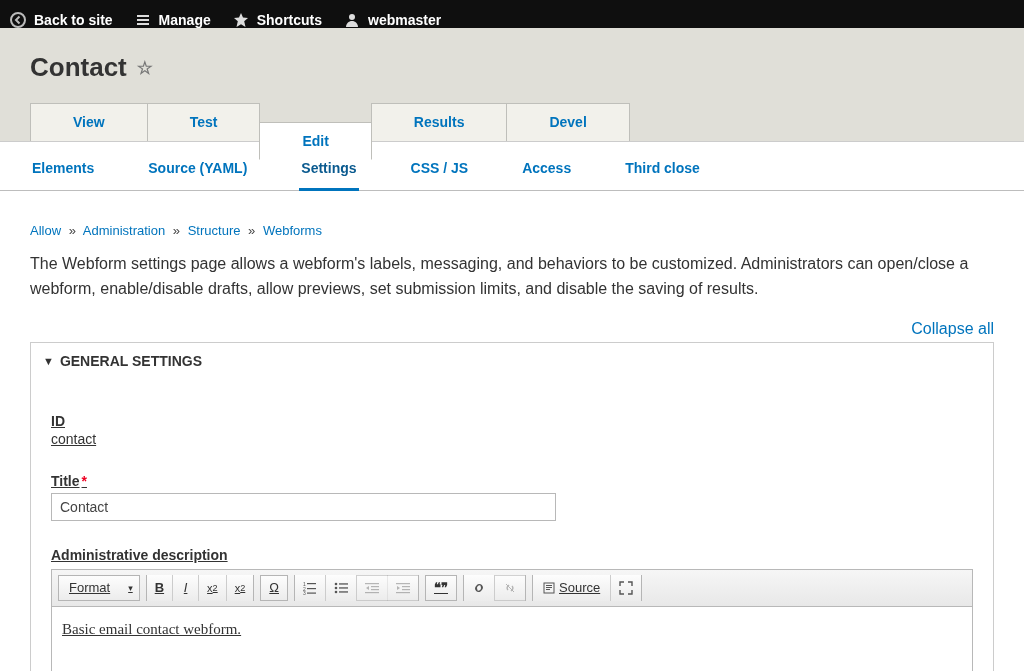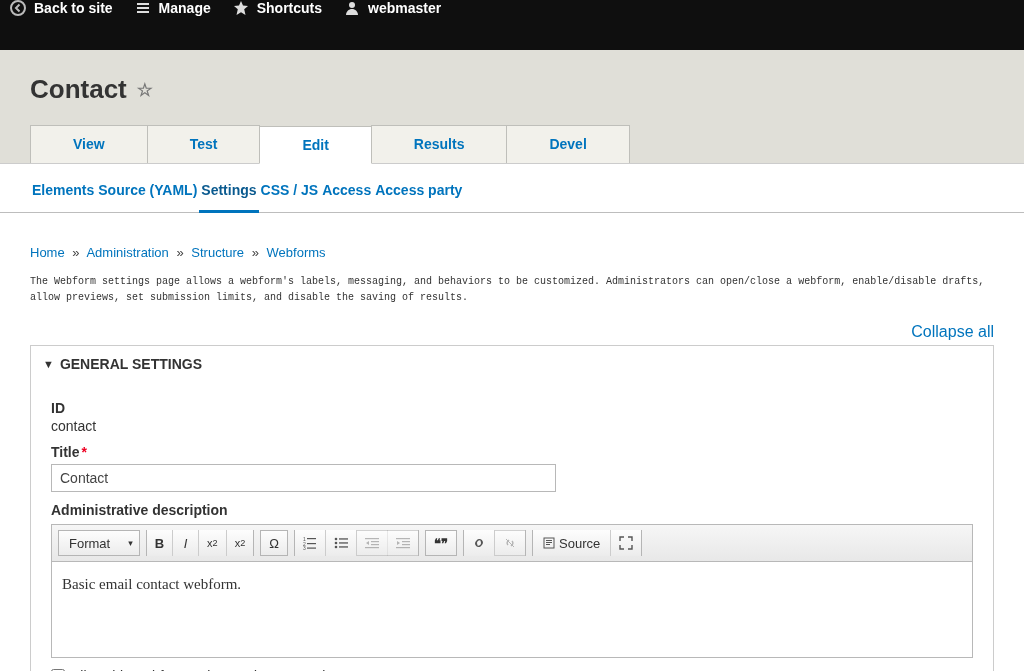--- a/index.html
+++ b/index.html
@@ -7,23 +7,23 @@
     font-family: "Lucida Grande", "Lucida Sans Unicode", Verdana, sans-serif;
     font-size: 13px;
     color: #333;
     background: #fff;
   }
 
   
   .toolbar {
     background: #0f0f0f;
     color: #ddd;
-    height: 50px;
-    display: flex;
-    align-items: flex-start;
+    height: 28px;
+    display: flex;
+    align-items: flex-end;
     padding: 0 10px;
     font-weight: bold;
     font-size: 14px;
   }
   .toolbar-item {
     display: flex;
     align-items: center;
     margin-right: 22px;
     cursor: pointer;
     color: #fff;
@@ -63,28 +63,29 @@
     background: #f2f1eb;
     border-bottom: none;
     margin-right: -1px;
     cursor: pointer;
   }
   .primary-tab.active {
     background: #fff;
     color: #0074bd;
     border-bottom: 1px solid #fff;
     position: relative;
-    top: 1px;
+    top: 19px;
   }
 
   
   .secondary-tabs {
     border-bottom: 1px solid #bdbdbd;
     padding: 0 30px;
     display: flex;
+    gap: 50px;
     margin-top: 0;
   }
   .secondary-tab {
     color: #0074bd;
     font-weight: bold;
     font-size: 14px;
     padding: 18px 2px 12px;
     cursor: pointer;
   }
   .secondary-tab.active {
@@ -101,22 +102,21 @@
     margin: 14px 0;
     font-size: 13px;
   }
   .breadcrumbs a { color: #0074bd; text-decoration: none; }
   .breadcrumbs span.sep { color: #444; margin: 0 4px; }
 
   .description {
     color: #333;
     line-height: 1.55;
     margin: 14px 0 18px;
-    font-size: 10px;
-    font-family: Liberation Mono, monospace;
+    font-size: 16px;
   }
 
   .collapse-all {
     text-align: right;
     margin-bottom: 4px;
   }
   .collapse-all a { color: #0074bd; text-decoration: none; font-size: 16px;}
 
   .panel {
     border: 1px solid #ccc;
@@ -127,21 +127,21 @@
     font-weight: bold;
     font-size: 14px;
     text-transform: uppercase;
     display: flex;
     align-items: center;
     cursor: pointer;
   }
   .panel-head .tri { margin-right: 6px; font-size: 11px;}
   .panel-body { padding: 8px 20px 20px; }
 
-  .field { margin: 10px 0; }
+  .field { margin: 26px 0; text-decoration: underline; }
   .field-label { font-weight: bold; font-size: 14px; }
   .field-value { font-size: 14px; margin-top: 2px;}
   .required { color: #e02; margin-left: 2px; font-weight: bold;}
 
   .text-input {
     width: 505px;
     padding: 5px 8px;
     font-size: 14px;
     color: #444;
     border: 1px solid #b8b8b8;
@@ -248,27 +248,27 @@
     <div class="primary-tab">Devel</div>
   </div>
 </div>
 
 <div class="secondary-tabs">
   <div class="secondary-tab">Elements</div>
   <div class="secondary-tab">Source (YAML)</div>
   <div class="secondary-tab active">Settings</div>
   <div class="secondary-tab">CSS / JS</div>
   <div class="secondary-tab">Access</div>
-  <div class="secondary-tab">Access party</div>
+  <div class="secondary-tab">Third close</div>
 </div>
 
 <div class="content">
 
   <div class="breadcrumbs">
-    <a href="#">Home</a>
+    <a href="#">Allow</a>
     <span class="sep">»</span>
     <a href="#">Administration</a>
     <span class="sep">»</span>
     <a href="#">Structure</a>
     <span class="sep">»</span>
     <a href="#">Webforms</a>
   </div>
 
   <p class="description">The Webform settings page allows a webform's labels, messaging, and behaviors to be customized. Administrators can open/close a webform, enable/disable drafts, allow previews, set submission limits, and disable the saving of results.</p>
 

